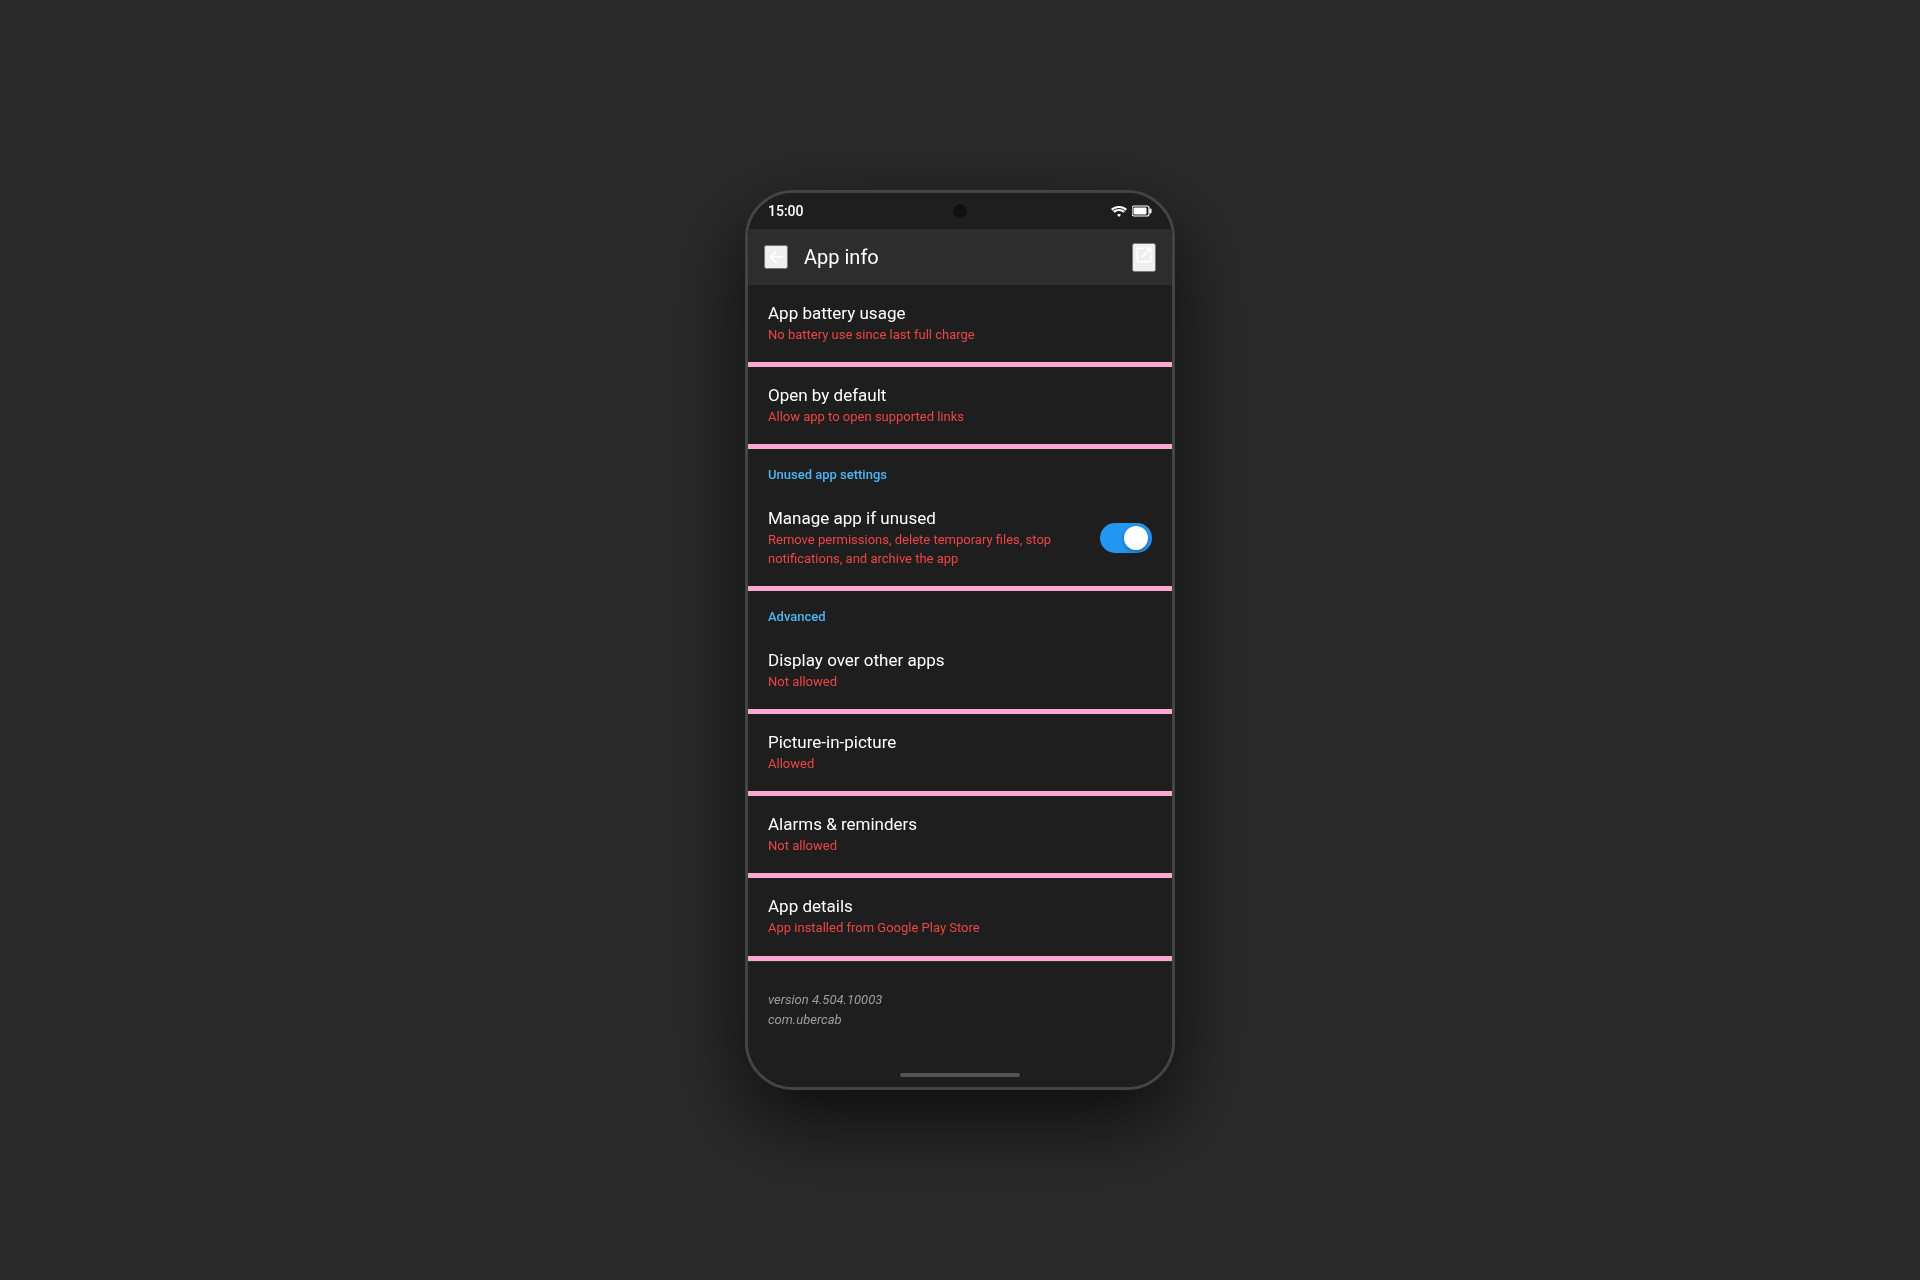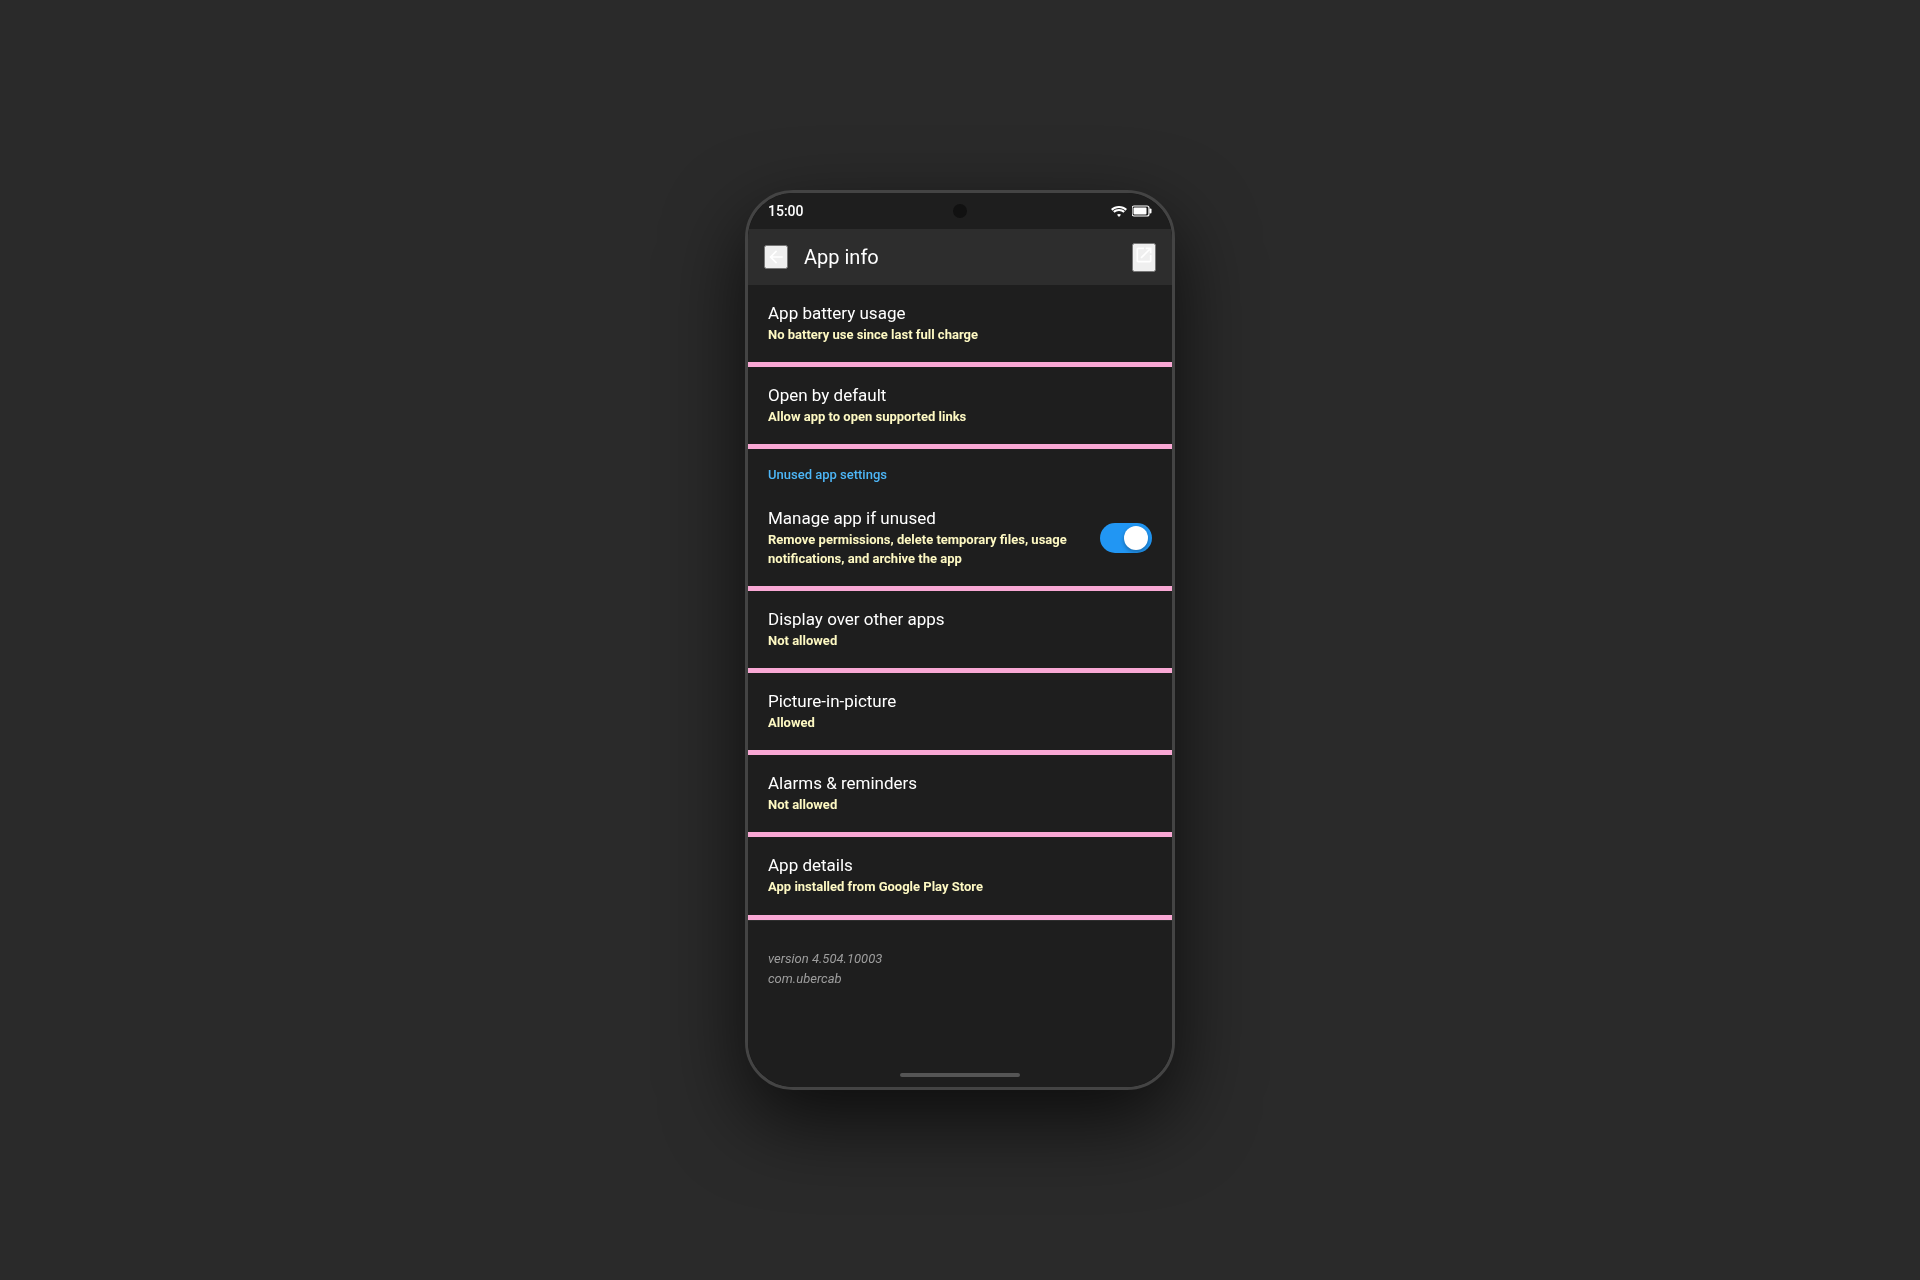--- a/index.html
+++ b/index.html
@@ -116,23 +116,23 @@
     }
 
     .menu-item-title {
       color: #ffffff;
       font-size: 17px;
       font-weight: 400;
       margin-bottom: 3px;
     }
 
     .menu-item-subtitle {
-      color: #fef9c3;
+      color: #ef4444;
       font-size: 13px;
-      font-weight: 700;
+      font-weight: 400;
       line-height: 1.4;
     }
 
     .section-header {
       padding: 18px 20px 8px 20px;
       color: #4db6f7;
       font-size: 13px;
       font-weight: 500;
     }
 
@@ -243,28 +243,29 @@
         <div class="menu-item-title">Open by default</div>
         <div class="menu-item-subtitle">Allow app to open supported links</div>
       </div>
 
       <div class="section-header">Unused app settings</div>
 
       <div class="menu-item">
         <div class="menu-item-row">
           <div class="menu-item-text">
             <div class="menu-item-title">Manage app if unused</div>
-            <div class="menu-item-subtitle">Remove permissions, delete temporary files, usage notifications, and archive the app</div>
+            <div class="menu-item-subtitle">Remove permissions, delete temporary files, stop notifications, and archive the app</div>
           </div>
           <div class="toggle">
             <div class="toggle-knob"></div>
           </div>
         </div>
       </div>
 
+      <div class="section-header">Advanced</div>
 
       <div class="menu-item">
         <div class="menu-item-title">Display over other apps</div>
         <div class="menu-item-subtitle">Not allowed</div>
       </div>
 
       <div class="menu-item">
         <div class="menu-item-title">Picture-in-picture</div>
         <div class="menu-item-subtitle">Allowed</div>
       </div>

